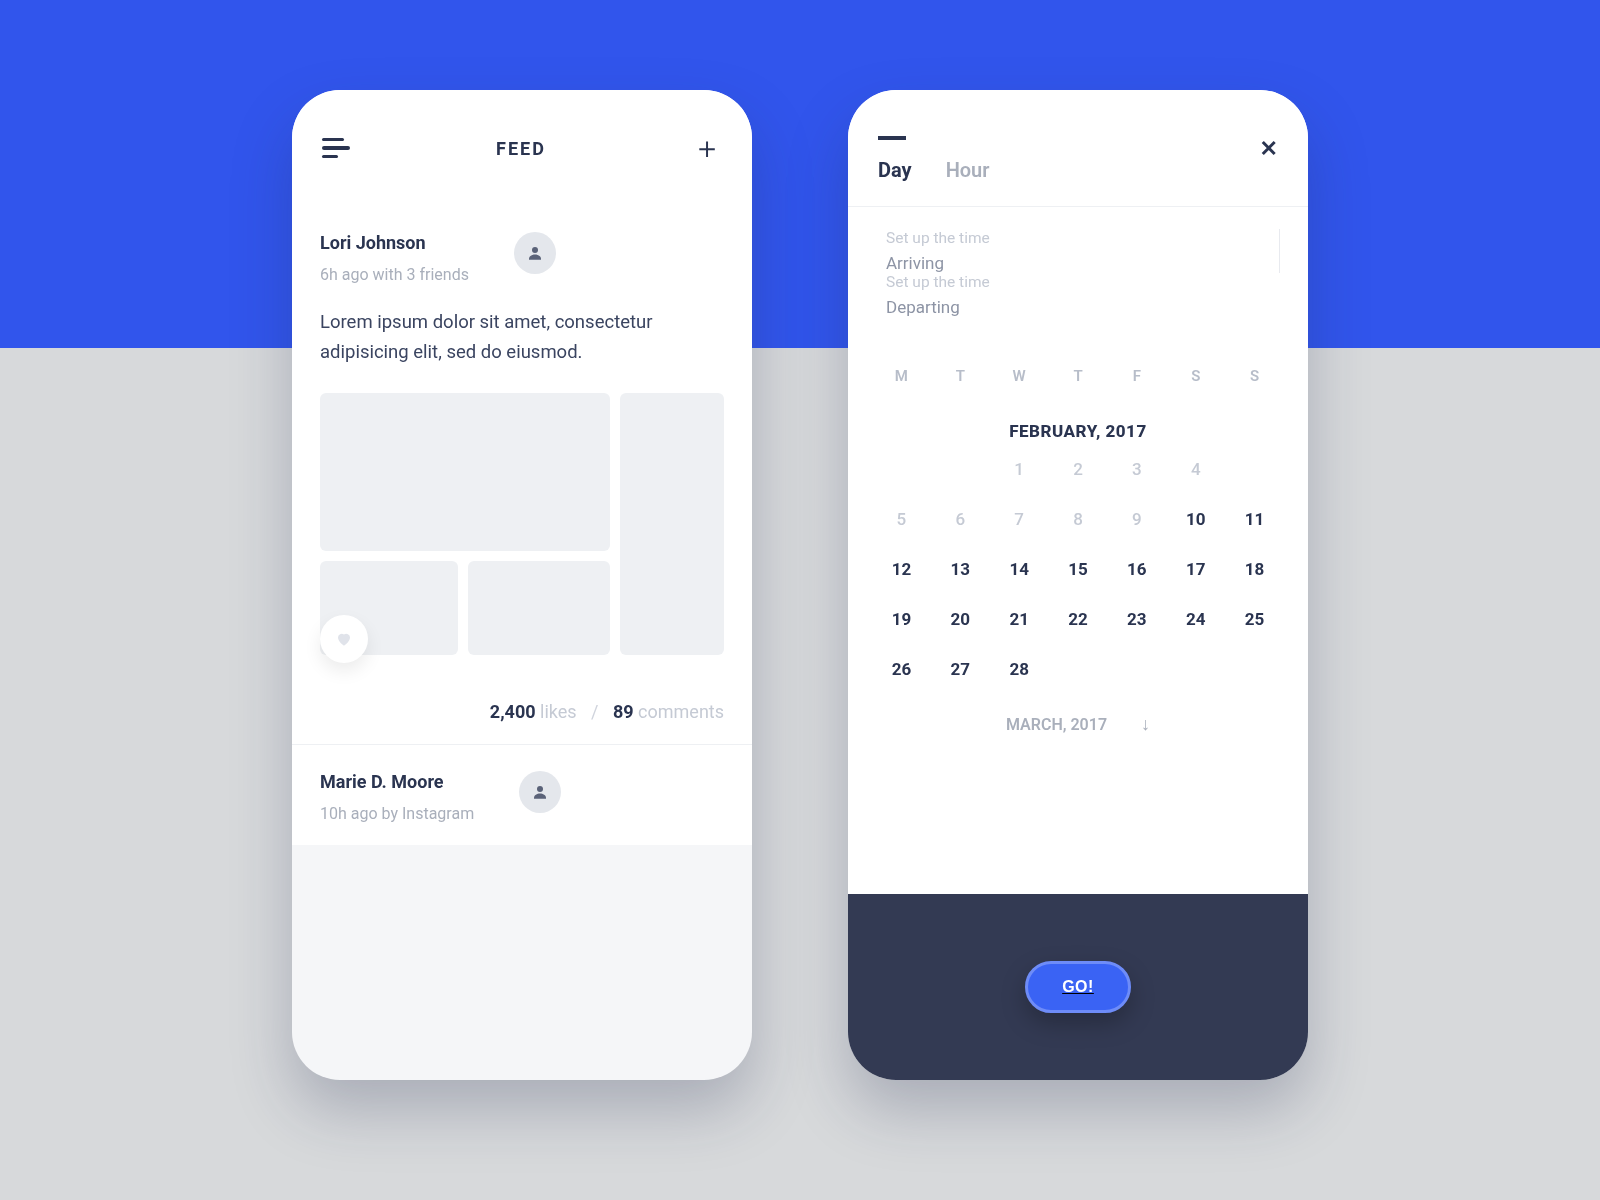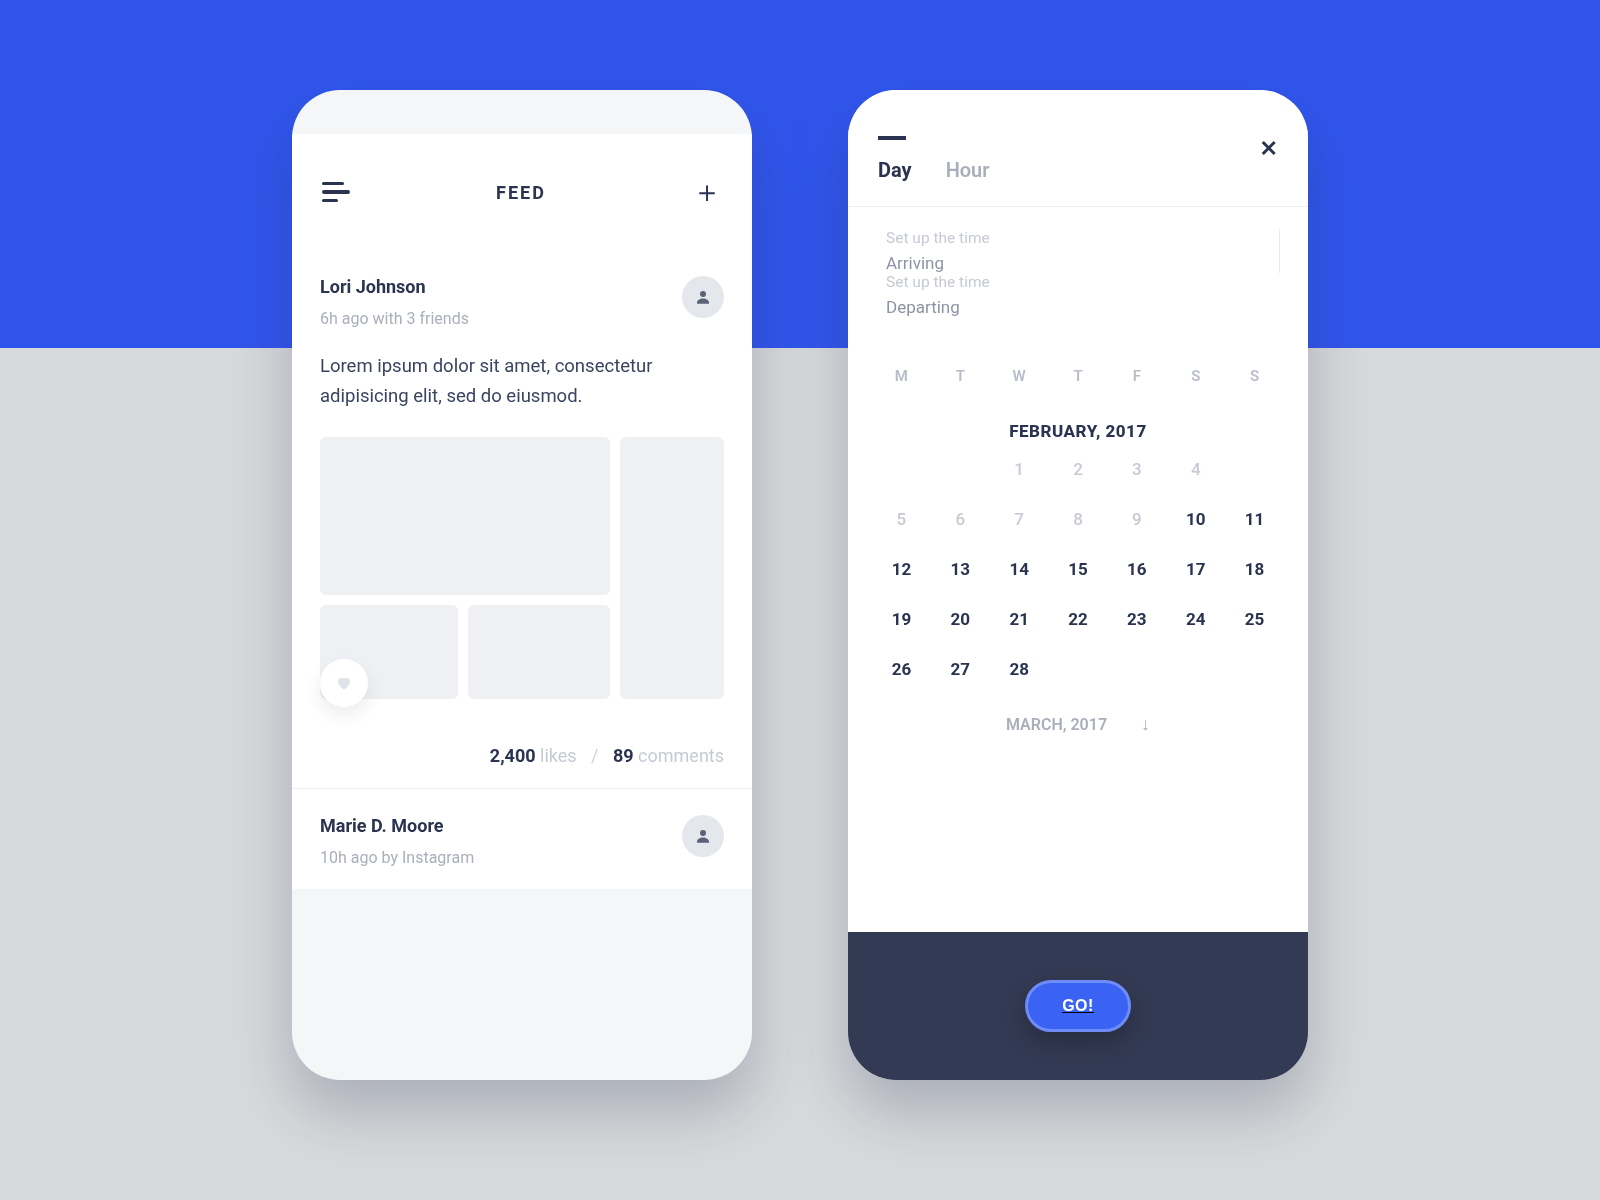--- a/index.html
+++ b/index.html
@@ -25,38 +25,37 @@
     position: relative;
   }
   
   .feed-header {
     height: 116px;
     background:#fff;
     display:flex;
     align-items:center;
     justify-content:space-between;
     padding: 0 30px;
-    margin-top: 44px;
   }
   .menu-icon { width:28px; height:20px; display:flex; flex-direction:column; justify-content:space-between; }
   .menu-icon span { display:block; height:3.2px; background:#2a3450; border-radius:2px; }
   .menu-icon span:nth-child(1){width:22px}
   .menu-icon span:nth-child(2){width:28px}
   .menu-icon span:nth-child(3){width:16px}
   .feed-title { font-size:18px; font-weight:700; letter-spacing:2px; color:#2a3450; }
   .plus-icon { font-size:30px; font-weight:400; color:#2a3450; line-height:1; }
   .feed-body { flex:1; overflow:hidden; padding:0; }
   .card {
     background:#fff;
     margin: 0;
     padding: 26px 28px 22px 28px;
     border-top:1px solid #eef0f3;
   }
   .card:first-child{border-top:none}
-  .card-head { display:flex; justify-content:space-between; align-items:flex-start;gap:45px; }
+  .card-head { display:flex; justify-content:flex-start; align-items:flex-start;gap:45px; }
   .card-author { font-size:18px; font-weight:700; color:#2a3450; }
   .card-meta   { font-size:16px; color:#a9afbb; margin-top:12px; }
   .avatar {
     width:42px;height:42px;border-radius:50%;
     background:#e4e7ec;
     display:flex;align-items:center;justify-content:center;
     color:#5a6278;font-size:20px;
   }
   .card-text { margin-top:24px; font-size:18.5px; line-height:1.6; color:#3a4460; }
   .image-grid { margin-top:26px; position:relative; height:262px; }
@@ -98,21 +97,21 @@
   .cal-body{ background:#fff; flex:1; padding:28px 24px 0 24px;}
   .weekdays{ display:grid; grid-template-columns:repeat(7,1fr); text-align:center; color:#b7bdc9; font-size:15px; font-weight:600;}
   .month-title{ text-align:center; font-size:17px; font-weight:800; letter-spacing:.5px; color:#2a3450; margin:36px 0 18px;}
   .days{ display:grid; grid-template-columns:repeat(7,1fr); text-align:center; row-gap:30px; font-size:17px;}
   .days span{ color:#2a3450; font-weight:700; cursor:pointer;}
   .days span.muted{ color:#c5cad4; font-weight:500;}
   .days span.empty{ visibility:hidden;}
   .next-month{ text-align:center; color:#a9afbb; font-size:16px; font-weight:600; margin-top:34px; display:flex; justify-content:center; gap:34px; align-items:center;}
   .next-month .arrow{ font-size:18px;}
   .cal-footer{
-    background:#333a53; height:148px;
+    background:#333a53; height:186px;
     display:flex; align-items:center; justify-content:center;
     margin-top:auto;
     text-decoration:underline;
   }
   .go-btn{
     background:#3a63f4; color:#fff; font-weight:700; font-size:16px;
     border:3px solid #6e8cf8; border-radius:999px;
     padding:14px 34px; letter-spacing:.5px;
     box-shadow:0 10px 24px rgba(0,0,0,0.25);
     cursor:pointer;

